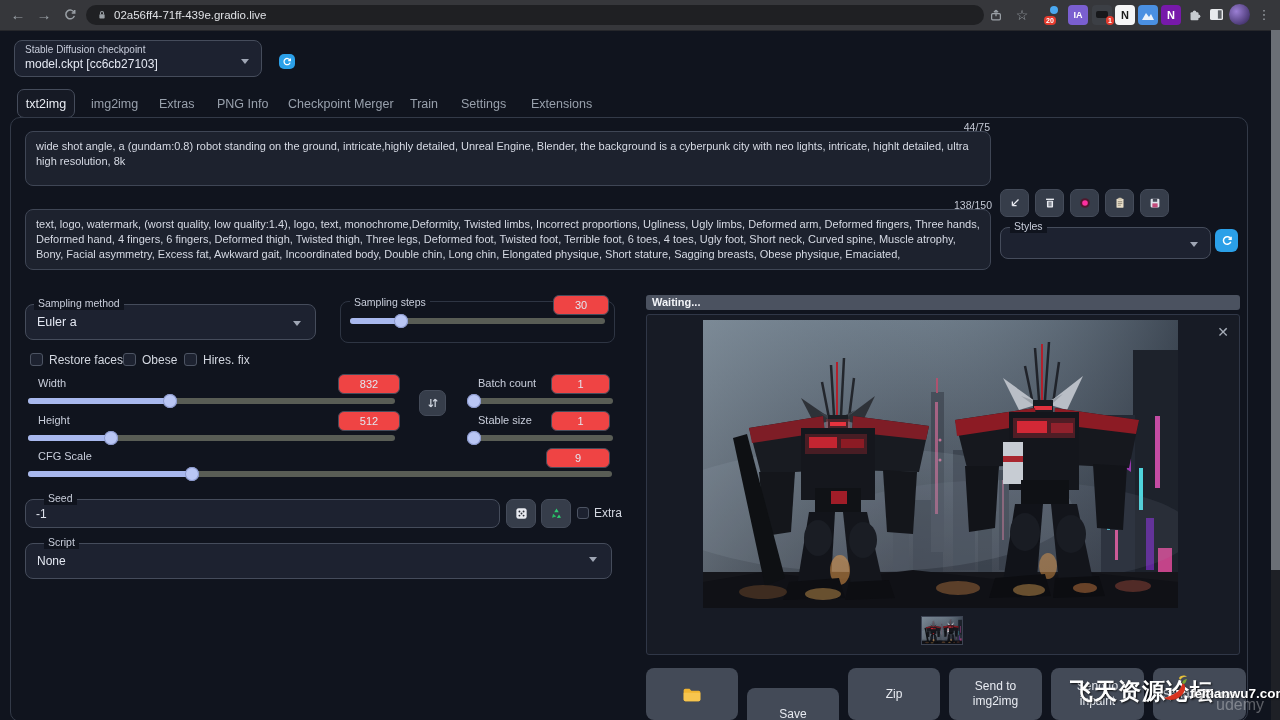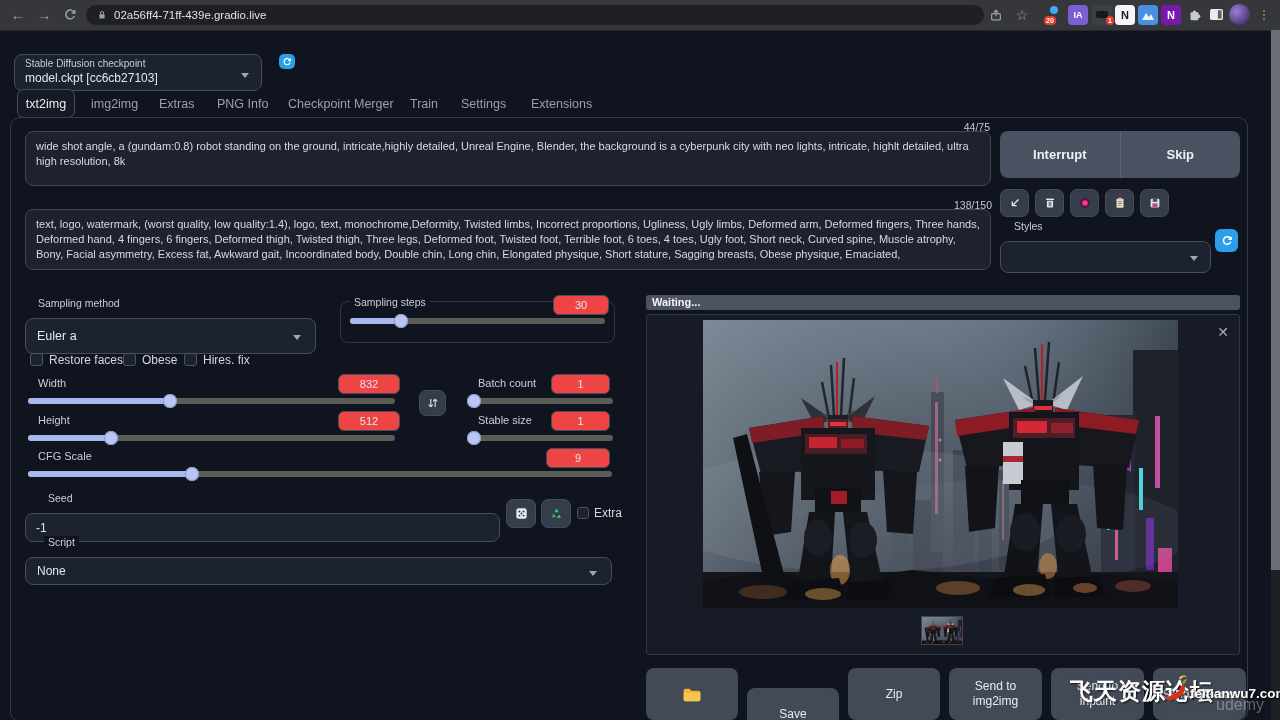--- a/index.html
+++ b/index.html
@@ -8,21 +8,21 @@
     -webkit-font-smoothing:antialiased;}
   .abs{position:absolute;}
   
   #chrome{position:absolute;left:0;top:0;width:1280px;height:30px;background:#36373b;border-bottom:1px solid #26272b;}
   .navbtn{position:absolute;top:5px;width:20px;height:20px;color:#9aa0a6;font-size:15px;line-height:20px;text-align:center;cursor:pointer;}
   #urlbar{position:absolute;left:86px;top:5px;width:898px;height:20px;background:#1f2023;border-radius:10px;color:#dfe1e5;font-size:11.5px;line-height:20px;}
   .extico{position:absolute;top:5px;width:20px;height:20px;border-radius:4px;font-size:9px;font-weight:bold;text-align:center;line-height:20px;color:#fff;}
   .badge{position:absolute;background:#e33b2e;color:#fff;font-size:7px;font-weight:bold;border-radius:4px;padding:0 2px;line-height:9px;}
   
   .legend{position:absolute;font-size:10.5px;color:#c9cedb;background:#10141e;padding:0 4px;line-height:13px;white-space:nowrap;z-index:3;}
-  .inputbox{position:absolute;background:#1d2230;border:1px solid #454c5b;border-radius:8px;box-sizing:border-box;margin-top:14px;}
+  .inputbox{position:absolute;background:#1d2230;border:1px solid #454c5b;border-radius:8px;box-sizing:border-box;}
   .numbox{position:absolute;background:#ef4444;border:1px solid #454c5b;border-radius:6px;color:#e2e6ef;font-size:11px;text-align:center;box-sizing:border-box;padding:0;}
   .selecttext{position:absolute;left:11px;top:50%;transform:translateY(-50%);font-size:12.5px;color:#e4e8f2;}
   .chev{position:absolute;width:0;height:0;border-left:4px solid transparent;border-right:4px solid transparent;border-top:5px solid #9fa6b4;}
   .cb{position:absolute;width:13px;height:13px;background:#1d2230;border:1px solid #4d5463;border-radius:3px;box-sizing:border-box;}
   .cblabel{position:absolute;font-size:12px;color:#d3d7e0;line-height:14px;white-space:nowrap;}
   .lbl{position:absolute;font-size:10.5px;color:#c9cedb;white-space:nowrap;}
   .slider{position:absolute;height:14px;}
   .slider .track{position:absolute;top:4px;left:0;right:0;height:6px;background:#595d55;border-radius:3px;}
   .slider .fill{position:absolute;top:4px;left:0;height:6px;background:#a8b8ee;border-radius:3px;}
   .slider .thumb{position:absolute;top:0;width:14px;height:14px;border-radius:50%;background:#b9c6f4;margin-left:-7px;box-shadow:inset 0 0 0 1px #8a98cc;}
@@ -123,24 +123,20 @@
   <div class="tab" style="left:531px;top:96px;">Extensions</div>
 
   <div class="abs" style="left:10px;top:117px;width:1236px;height:603px;border:1px solid #333a48;border-radius:10px;"></div>
 
   <div class="counter" style="left:930px;top:121px;width:60px;">44/75</div>
   <textarea class="prompt" style="left: 25px; top: 131px; width: 966px; height: 55px;" spellcheck="false">wide shot angle, a (gundam:0.8) robot standing on the ground, intricate,highly detailed, Unreal Engine, Blender, the background is a cyberpunk city with neo lights, intricate, highlt detailed, ultra high resolution, 8k</textarea>
 
   <div class="counter" style="left:922px;top:199px;width:70px;">138/150</div>
   <textarea class="prompt" style="left: 25px; top: 209px; width: 966px; height: 61px;" spellcheck="false">text, logo, watermark, (worst quality, low quality:1.4), logo, text, monochrome,Deformity, Twisted limbs, Incorrect proportions, Ugliness, Ugly limbs, Deformed arm, Deformed fingers, Three hands, Deformed hand, 4 fingers, 6 fingers, Deformed thigh, Twisted thigh, Three legs, Deformed foot, Twisted foot, Terrible foot, 6 toes, 4 toes, Ugly foot, Short neck, Curved spine, Muscle atrophy, Bony, Facial asymmetry, Excess fat, Awkward gait, Incoordinated body, Double chin, Long chin, Elongated physique, Short stature, Sagging breasts, Obese physique, Emaciated,</textarea>
 
-  <div class="abs" style="left:1000px;top:131px;width:240px;height:47px;background:#4a5161;border-radius:8px;display:flex;">
-    <div style="flex:1;display:flex;align-items:center;justify-content:center;font-size:13px;font-weight:bold;color:#eef0f5;border-right:1px solid #5d6472;cursor:pointer;">Interrupt</div>
-    <div style="flex:1;display:flex;align-items:center;justify-content:center;font-size:13px;font-weight:bold;color:#eef0f5;cursor:pointer;">Skip</div>
-  </div>
 
   <div class="iconbtn" style="left:1000px;top:189px;width:29px;height:28px;">
     <svg width="14" height="14" viewBox="0 0 16 16">
         <path d="M12 4 5 11M5 11V6.2M5 11h4.8" stroke="#e8eaf0" stroke-width="1.5" fill="none"></path>
       </svg>
   </div>
   <div class="iconbtn" style="left:1035px;top:189px;width:29px;height:28px;">
     <svg width="14" height="14" viewBox="0 0 16 16">
         <rect x="3.5" y="3" width="9" height="1.6" fill="#e8eaf0"></rect>
         <rect x="4.5" y="5.4" width="7" height="7.6" rx="1" fill="#e8eaf0"></rect>
@@ -268,21 +264,21 @@
   <div class="iconbtn" style="left:541px;top:499px;width:30px;height:29px;">
     <svg width="15" height="15" viewBox="0 0 16 16">
         <path d="M8 2.6 10.4 6.6H5.6Z" fill="#2ecc71"></path>
         <path d="M3.2 12.6l1.2-4.4 3.4 2.9Z" fill="#27b862"></path>
         <path d="M12.8 12.6l-4.5.1 2.4-3.6Z" fill="#2ecc71"></path>
       </svg>
   </div>
   <div class="cb" style="left:577px;top:507px;width:12px;height:12px;"></div>
   <div class="cblabel" style="left:594px;top:506px;">Extra</div>
 
-  <div class="inputbox" style="left:25px;top:543px;width:587px;height:28px;">
+  <div class="inputbox" style="left:25px;top:543px;width:587px;height:36px;">
     <span class="selecttext" style="font-size:12px;">None</span>
     <div class="chev" style="right:14px;top:13px;"></div>
   </div>
   <div class="legend" style="left:44px;top:536px;">Script</div>
 
   <div class="abs" style="left:646px;top:295px;width:594px;height:15px;background:#4b5260;border-radius:3px;">
     <span style="position:absolute;left:6px;top:1px;font-size:11px;font-weight:bold;color:#f2f4f8;">Waiting...</span>
   </div>
 
   <div class="abs" style="left:646px;top:314px;width:594px;height:341px;background:#171b25;border:1px solid #303747;border-radius:3px;box-sizing:border-box;">

